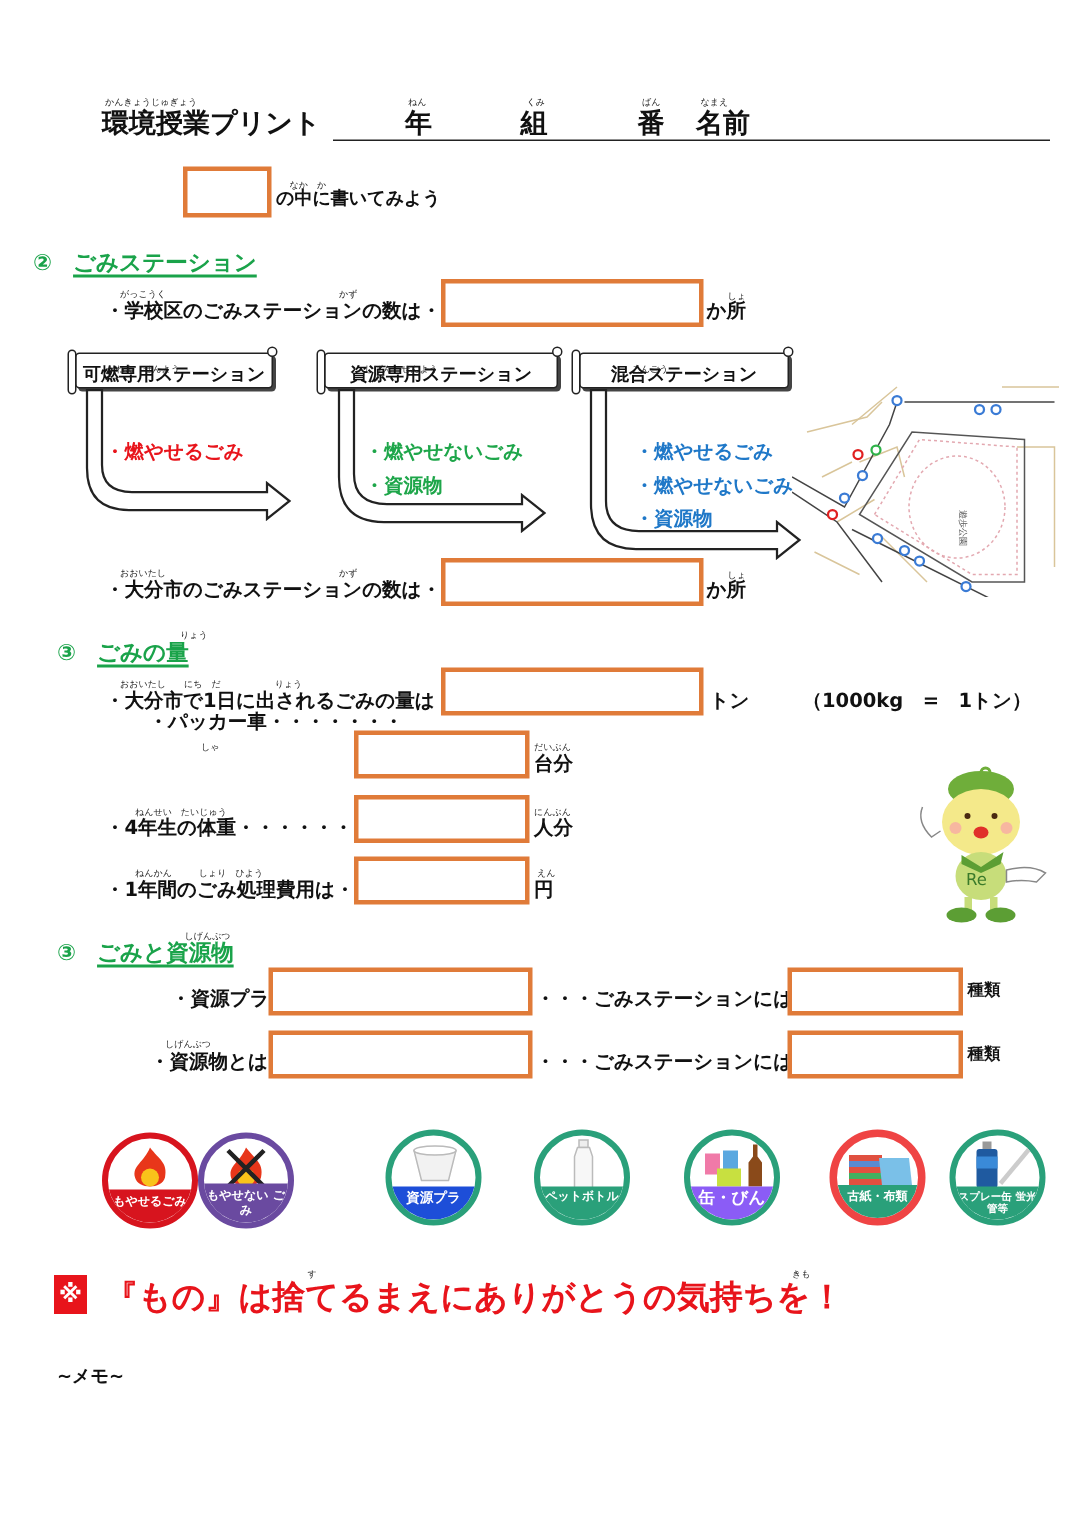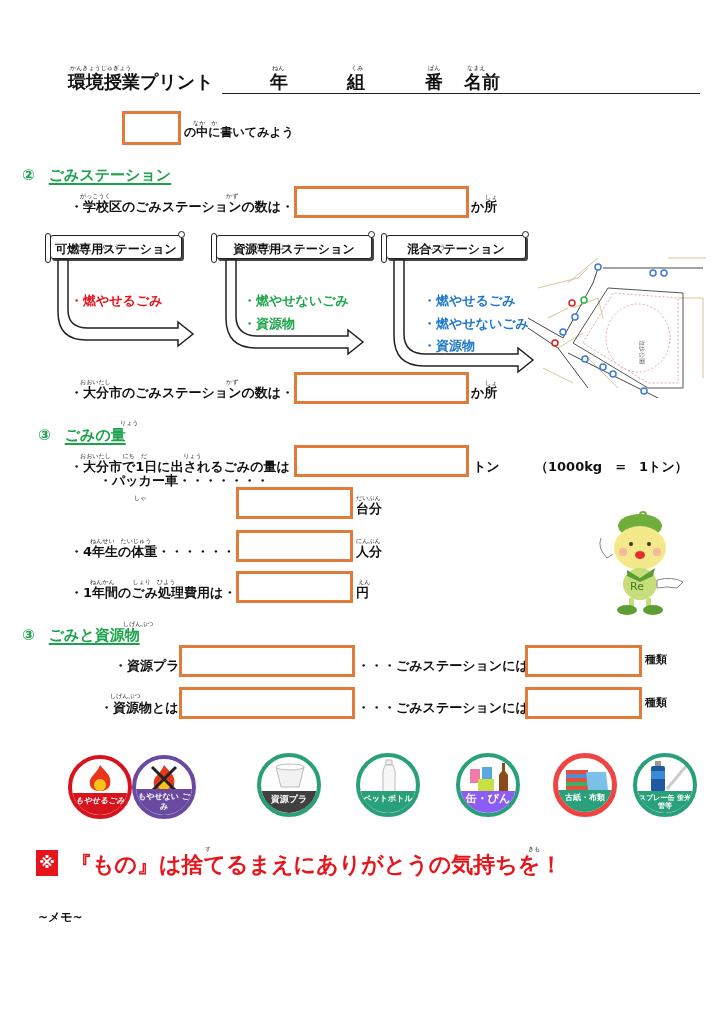--- a/index.html
+++ b/index.html
@@ -144,21 +144,21 @@
 <div class="obox" style="left:236px;top:530px;width:117px;height:32px;"></div>
 <span class="ruby" style="left:356px;top:537px;">にんぶん</span>
 <div class="lbl" style="left:356px;top:543px;">人分</div>
 
 <span class="ruby" style="left:90px;top:578px;">ねんかん　　　しょり　ひよう</span>
 <div class="lbl" style="left:70px;top:584px;">・1年間のごみ処理費用は・</div>
 <div class="obox" style="left:236px;top:571px;width:117px;height:32px;"></div>
 <span class="ruby" style="left:358px;top:578px;">えん</span>
 <div class="lbl" style="left:356px;top:584px;">円</div>
 
-<div class="abs" style="left:593px;top:508px;width:100px;height:110px;">
+<div class="abs" style="left:607px;top:508px;width:100px;height:110px;">
   <svg width="100" height="110">
     <ellipse cx="47" cy="18" rx="22" ry="12" fill="#6fae3a"></ellipse>
     <circle cx="50" cy="7" r="3" fill="none" stroke="#6fae3a" stroke-width="2"></circle>
     <ellipse cx="47" cy="40" rx="26" ry="22" fill="#f4e98a"></ellipse>
     <circle cx="38" cy="36" r="2" fill="#4a2a10"></circle>
       <circle cx="56" cy="36" r="2" fill="#4a2a10"></circle>
     <ellipse cx="47" cy="47" rx="5" ry="4" fill="#e0302a"></ellipse>
     <circle cx="30" cy="44" r="4" fill="#f7b7a0"></circle>
       <circle cx="64" cy="44" r="4" fill="#f7b7a0"></circle>
     <ellipse cx="47" cy="76" rx="17" ry="16" fill="#c7dd7a"></ellipse>
@@ -167,21 +167,21 @@
     <path d="M8 30 Q4 40 14 50 L20 46" fill="#fff" stroke="#888"></path>
     <path d="M64 72 Q80 68 90 74 L84 80 Q74 78 64 80 Z" fill="#fff" stroke="#888"></path>
     <rect x="36" y="90" width="5" height="10" fill="#c7dd7a"></rect>
       <rect x="53" y="90" width="5" height="10" fill="#c7dd7a"></rect>
     <ellipse cx="34" cy="102" rx="10" ry="5" fill="#5c9e34"></ellipse>
       <ellipse cx="60" cy="102" rx="10" ry="5" fill="#5c9e34"></ellipse>
   </svg>
 </div>
 
 <span class="ruby" style="left:123px;top:620px;">しげんぶつ</span>
-<div class="sect" style="left:22px;top:626px;">
+<div class="sect" style="left:38px;top:626px;">
   <span class="num">③</span><span class="ttl">ごみと資源物</span>
 </div>
 
 <div class="lbl" style="left:114px;top:657px;">・資源プラ</div>
 <div class="obox" style="left:179px;top:645px;width:176px;height:32px;"></div>
 <div class="lbl" style="left:357px;top:657px;">・・・ごみステーションには</div>
 <div class="obox" style="left:525px;top:645px;width:117px;height:32px;"></div>
 <div class="lbl" style="left:645px;top:652px;font-size:11px;">種類</div>
 
 <span class="ruby" style="left:110px;top:692px;">しげんぶつ</span>
@@ -189,36 +189,36 @@
 <div class="obox" style="left:179px;top:687px;width:176px;height:32px;"></div>
 <div class="lbl" style="left:357px;top:699px;">・・・ごみステーションには</div>
 <div class="obox" style="left:525px;top:687px;width:117px;height:32px;"></div>
 <div class="lbl" style="left:645px;top:695px;font-size:11px;">種類</div>
 
 <div class="icon-circle" style="left:68px;top:755px;border:4px solid #d7141e;">
   <svg class="abs" style="left:12px;top:4px;" width="32" height="30">
     <path d="M16 2 C22 10 28 12 26 22 C24 30 8 30 6 22 C4 14 12 12 16 2 Z" fill="#e8361a"></path>
     <ellipse cx="16" cy="22" rx="6" ry="6" fill="#f9c31a"></ellipse>
   </svg>
-  <div class="band" style="background:#d7141e;font-style:italic;">もやせるごみ</div>
+  <div class="band" style="background:#d7141e;">もやせるごみ</div>
 </div>
 <div class="icon-circle" style="left:132px;top:755px;border:4px solid #6a4aa0;">
   <svg class="abs" style="left:12px;top:4px;" width="32" height="30">
     <path d="M16 2 C22 10 28 12 26 22 C24 30 8 30 6 22 C4 14 12 12 16 2 Z" fill="#e8361a"></path>
     <ellipse cx="16" cy="22" rx="6" ry="6" fill="#f9c31a"></ellipse>
     <path d="M4 4 L28 28 M28 4 L4 28" stroke="#222" stroke-width="3"></path>
   </svg>
   <div class="band" style="background:#6a4aa0;height:26px;">もやせない ごみ</div>
 </div>
 <div class="icon-circle" style="left:257px;top:753px;border:4px solid #2aa07a;">
   <svg class="abs" style="left:12px;top:4px;" width="34" height="30">
     <path d="M3 6 L31 6 L26 26 L8 26 Z" fill="#f2f2f2" stroke="#bbb"></path>
     <ellipse cx="17" cy="6" rx="14" ry="3" fill="#fff" stroke="#bbb"></ellipse>
   </svg>
-  <div class="band" style="background:#404040;font-size:9px;">資源プラ</div>
+  <div class="band" style="background:#1d4ed8;font-size:9px;">資源プラ</div>
 </div>
 <div class="icon-circle" style="left:356px;top:753px;border:4px solid #2aa07a;">
   <svg class="abs" style="left:20px;top:2px;" width="18" height="34">
     <rect x="6" y="1" width="6" height="5" fill="#eee" stroke="#bbb"></rect>
     <path d="M5 6 L13 6 L15 12 L15 33 L3 33 L3 12 Z" fill="#f7f7f7" stroke="#bbb"></path>
   </svg>
   <div class="band" style="background:#2aa07a;font-family:Liberation Mono, monospace;">ペットボトル</div>
 </div>
 <div class="icon-circle" style="left:456px;top:753px;border:4px solid #2aa07a;">
   <svg class="abs" style="left:8px;top:4px;" width="44" height="32">

